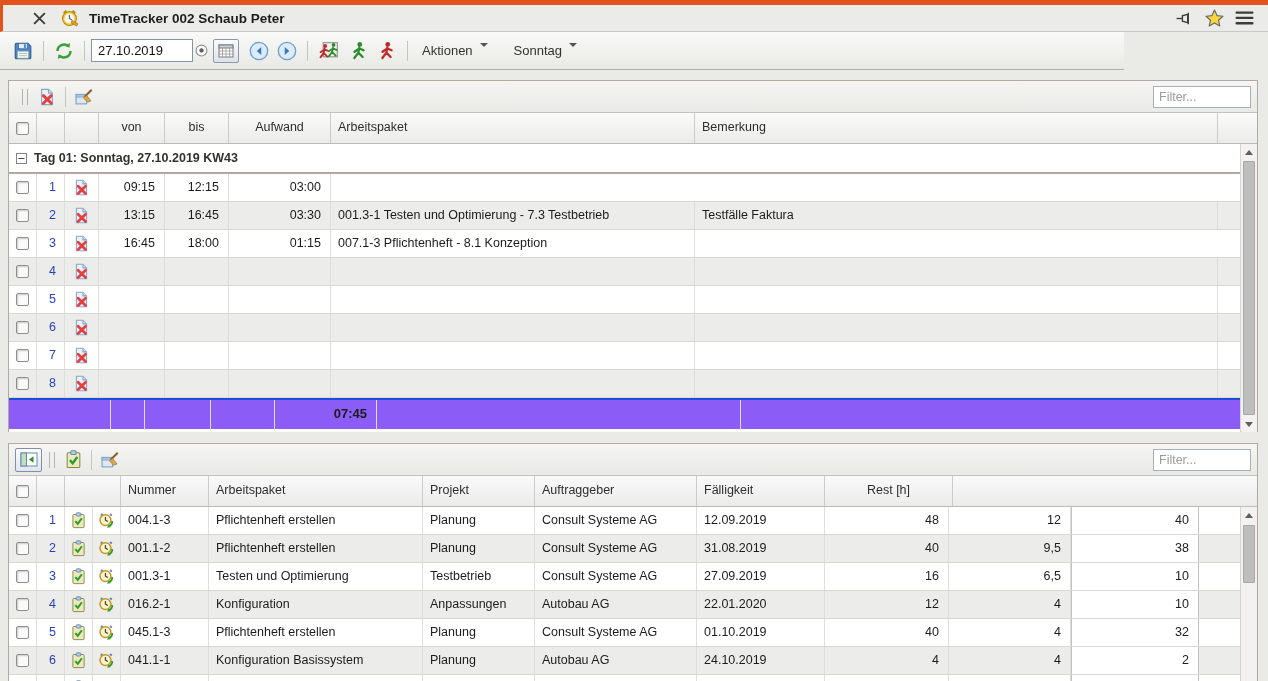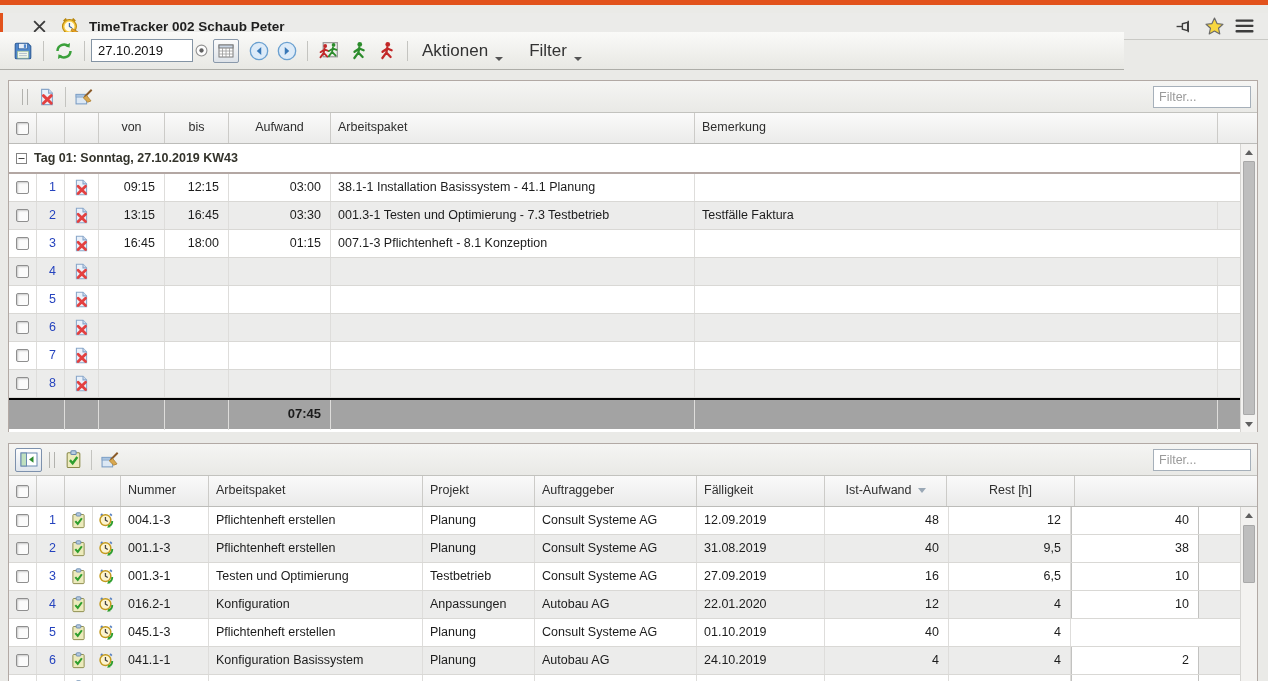--- a/index.html
+++ b/index.html
@@ -6,21 +6,21 @@
   body{
     width:1268px;height:681px;overflow:hidden;position:relative;
     background:#eaeae7;
     font-family:"Liberation Sans", sans-serif;
     font-size:12.5px;color:#1c1c1c;
     -webkit-font-smoothing:antialiased;
   }
   .topstrip{position:absolute;left:0;top:0;width:1268px;height:5px;background:#e2521c;}
   
   .titlebar{
-    position:absolute;left:0;top:13px;width:1268px;height:27px;box-sizing:border-box;
+    position:absolute;left:0;top:5px;width:1268px;height:27px;box-sizing:border-box;
     background:#ebebe9;border-bottom:1px solid #c9c9c5;border-left:3px solid #e2521c;
     display:flex;align-items:center;
   }
   .tb-close{margin-left:29px;display:flex;align-items:center;cursor:default;}
   .tb-appicon{margin-left:14px;display:flex;align-items:center;}
   .tb-title{margin-left:9px;font-weight:bold;font-size:13.5px;color:#1e1e1e;}
   .tb-right{margin-left:auto;margin-right:14px;display:flex;align-items:center;gap:11px;}
   .tb-right span{display:flex;align-items:center;}
   
   .toolbar{
@@ -32,21 +32,21 @@
   .tb-ico{display:flex;align-items:center;justify-content:center;padding:0 4px;}
   .vsep{width:1px;height:20px;background:#c4c4c0;margin:0 6px;flex:none;}
   .date-input{
     width:102px;height:23px;box-sizing:border-box;border:1px solid #8494a4;background:#fff;
     font-family:"Liberation Sans",sans-serif;font-size:13px;color:#111;padding:0 6px;
   }
   .sqbtn{
     width:26px;height:24px;box-sizing:border-box;border:1px solid #8a99ab;border-radius:2px;
     background:linear-gradient(#fcfcfc,#dde2e8);display:flex;align-items:center;justify-content:center;margin-left:3px;
   }
-  .menu-btn{display:flex;align-items:flex-end;font-size:17px;color:#333;padding:4px 8px;cursor:default;}
+  .menu-btn{display:flex;align-items:flex-start;font-size:13px;color:#333;padding:4px 8px;cursor:default;}
   .caret{width:0;height:0;border-left:4px solid transparent;border-right:4px solid transparent;border-top:4.5px solid #555;margin-left:7px;}
   
   .panel{position:absolute;box-sizing:border-box;background:#fff;border:1px solid #b2a9a4;display:flex;flex-direction:column;}
   .panel-upper{left:8px;top:80px;width:1250px;height:352px;}
   .panel-lower{left:8px;top:443px;width:1250px;height:238px;border-bottom:none;}
   .grid-toolbar{
     height:32px;flex:none;box-sizing:border-box;
     background:linear-gradient(#f5f5f3,#e9e9e6);border-bottom:1px solid #c2c2be;
     display:flex;align-items:center;padding-left:6px;
   }
@@ -102,21 +102,21 @@
   .l-projekt{width:112px;}
   .l-auftrag{width:162px;}
   .l-faellig{width:128px;}
   .l-plan{width:124px;}
   .l-ist{width:122px;}
   .l-rest{width:128px;}
   .restc{background:#fff;border-left:1px solid #c2c2c0;border-right:1px solid #c2c2c0;}
   
   .group-row{display:flex;align-items:center;flex:none;height:30px;box-sizing:border-box;background:#fff;
              border-bottom:2px solid #b3a7a3;padding-left:7px;gap:7px;font-weight:bold;font-size:12.5px;color:#33332b;}
-  .total-row{display:flex;flex:none;height:31px;box-sizing:border-box;border-top:2px solid #000000;background:#a3a3a3;}
+  .total-row{display:flex;flex:none;height:31px;box-sizing:border-box;border-top:2px solid #1d4ed8;background:#8b5cf6;padding-left:46px;}
   .total-row .cell{font-weight:bold;font-size:13px;height:30px;line-height:28px;}
   
   .cb{width:13px;height:13px;box-sizing:border-box;background:#fbfbfb;border:1px solid #8f8f8f;border-radius:2px;
       box-shadow:inset 1px 1px 2px rgba(0,0,0,.2), inset -1px -1px 1px rgba(255,255,255,.8);}
   .ck{display:flex;align-items:center;justify-content:center;padding:0;}
   
   .vscroll{width:17px;flex:none;background:#f3f2f0;border-left:1px solid #d6d5d2;box-sizing:border-box;
            display:flex;flex-direction:column;align-items:center;}
   .sb-btn{height:16px;width:16px;flex:none;display:flex;align-items:center;justify-content:center;}
   .tri-up{width:0;height:0;border-left:4.5px solid transparent;border-right:4.5px solid transparent;border-bottom:5.5px solid #5f5f5f;}
@@ -251,21 +251,21 @@
         <path d="M8.3 5 L7.5 9.3 M7.5 9.3 L4.3 13.6 M7.5 9.3 L10.9 12.8 M4.4 8.6 L8.2 6 L11.7 7.4"></path>
       </g>
     </svg>
   </span>
   <span class="vsep"></span>
   <span class="menu-btn">
     <span>Aktionen</span>
     <i class="caret"></i>
   </span>
   <span class="menu-btn" style="margin-left:10px">
-    <span>Filter</span>
+    <span>Sonntag</span>
     <i class="caret"></i>
   </span>
 </div>
 
 <div class="panel panel-upper">
   <div class="grid-toolbar">
     <span class="handle"></span>
     <span class="gt-ico">
       <svg width="18" height="18" viewBox="0 0 16 16">
         <path d="M3.2 1.2 h6.2 l3.4 3.4 v10.2 h-9.6 z" fill="#eaf1fa" stroke="#89a6c9"></path>
@@ -317,21 +317,20 @@
             <div class="cell u-del icon-cell">
               <svg width="17" height="17" viewBox="0 0 16 16">
                 <path d="M3.2 1.2 h6.2 l3.4 3.4 v10.2 h-9.6 z" fill="#eaf1fa" stroke="#89a6c9"></path>
                 <path d="M9.4 1.2 v3.4 h3.4" fill="#cddcf0" stroke="#89a6c9"></path>
                 <path d="M4.8 6.8 L11.8 13.6 M11.8 6.8 L4.8 13.6" stroke="#e34040" stroke-width="2.6" stroke-linecap="round"></path>
               </svg>
             </div>
             <div class="cell u-von tr">09:15</div>
             <div class="cell u-bis tr">12:15</div>
             <div class="cell u-auf tr">03:00</div>
-            <div class="cell u-ap">38.1-1 Installation Basissystem - 41.1 Planung</div>
             <div class="cell u-fill"></div>
           </div>
           <div class="grid-row alt">
             <div class="cell u-check ck">
               <div class="cb"></div>
             </div>
             <div class="cell u-num num">2</div>
             <div class="cell u-del icon-cell">
               <svg width="17" height="17" viewBox="0 0 16 16">
                 <path d="M3.2 1.2 h6.2 l3.4 3.4 v10.2 h-9.6 z" fill="#eaf1fa" stroke="#89a6c9"></path>
@@ -517,21 +516,20 @@
         <span class="cb"></span>
       </div>
     <div class="hcell l-num"></div>
     <div class="hcell l-ic nb"></div>
     <div class="hcell l-ic"></div>
     <div class="hcell l-nummer">Nummer</div>
     <div class="hcell l-ap">Arbeitspaket</div>
     <div class="hcell l-projekt">Projekt</div>
     <div class="hcell l-auftrag">Auftraggeber</div>
     <div class="hcell l-faellig">Fälligkeit</div>
-    <div class="hcell l-ist hc"><span>Ist-Aufwand</span><span class="sortcaret"></span></div>
     <div class="hcell l-rest hc">Rest [h]</div>
     <div class="hcell hfill"></div>
   </div>
   <div class="gridbody gb-lower">
     <div class="rows" id="lower-rows">
         <div class="grid-row">
           <div class="cell l-check ck">
             <div class="cb"></div>
           </div>
           <div class="cell l-num num">1</div>
@@ -575,21 +573,21 @@
           </div>
           <div class="cell l-ic icon-cell">
             <svg width="17" height="17" viewBox="0 0 16 16">
               <path d="M2.6 3.4 L4.2 1.8 M11.4 1.8 L13 3.4" stroke="#5a82c0" stroke-width="1.6" fill="none"></path>
               <circle cx="7" cy="7.6" r="5.1" fill="#fdf4cf" stroke="#c39a1e" stroke-width="1.4"></circle>
               <path d="M7 4.8 V7.6 L9.2 9" stroke="#444" stroke-width="1.2" fill="none"></path>
               <path d="M13.4 8.4 A5.4 5.4 0 0 1 10.2 13.4" fill="none" stroke="#2f9e2f" stroke-width="1.8"></path>
               <path d="M8.6 14.8 L11.8 14.3 L9.9 11.9 Z" fill="#2f9e2f"></path>
             </svg>
           </div>
-          <div class="cell l-nummer">001.1-3</div>
+          <div class="cell l-nummer">001.1-2</div>
           <div class="cell l-ap">Pflichtenheft erstellen</div>
           <div class="cell l-projekt">Planung</div>
           <div class="cell l-auftrag">Consult Systeme AG</div>
           <div class="cell l-faellig">31.08.2019</div>
           <div class="cell l-plan tr">40</div>
           <div class="cell l-ist tr">9,5</div>
           <div class="cell l-rest tr restc">38</div>
           <div class="cell cfill"></div>
         </div>
         <div class="grid-row">
@@ -675,20 +673,21 @@
               <path d="M8.6 14.8 L11.8 14.3 L9.9 11.9 Z" fill="#2f9e2f"></path>
             </svg>
           </div>
           <div class="cell l-nummer">045.1-3</div>
           <div class="cell l-ap">Pflichtenheft erstellen</div>
           <div class="cell l-projekt">Planung</div>
           <div class="cell l-auftrag">Consult Systeme AG</div>
           <div class="cell l-faellig">01.10.2019</div>
           <div class="cell l-plan tr">40</div>
           <div class="cell l-ist tr">4</div>
+          <div class="cell l-rest tr restc">32</div>
           <div class="cell cfill"></div>
         </div>
         <div class="grid-row alt">
           <div class="cell l-check ck">
             <div class="cb"></div>
           </div>
           <div class="cell l-num num">6</div>
           <div class="cell l-ic icon-cell">
             <svg width="15" height="17" viewBox="0 0 16 18">
               <rect x="2" y="2.6" width="12" height="14" rx="1" fill="#eceabc" stroke="#8a8a4a"></rect>

